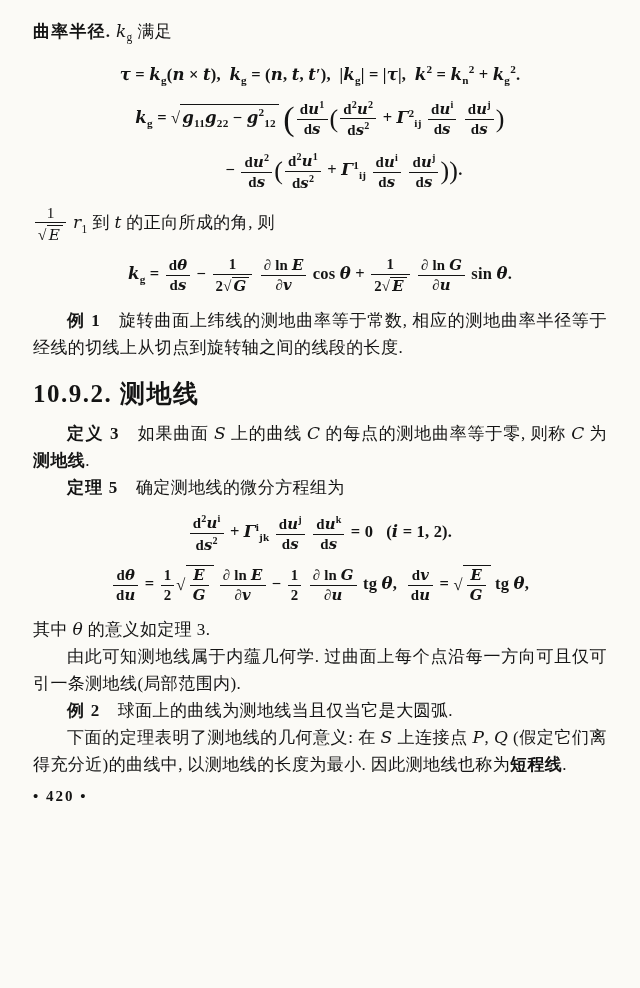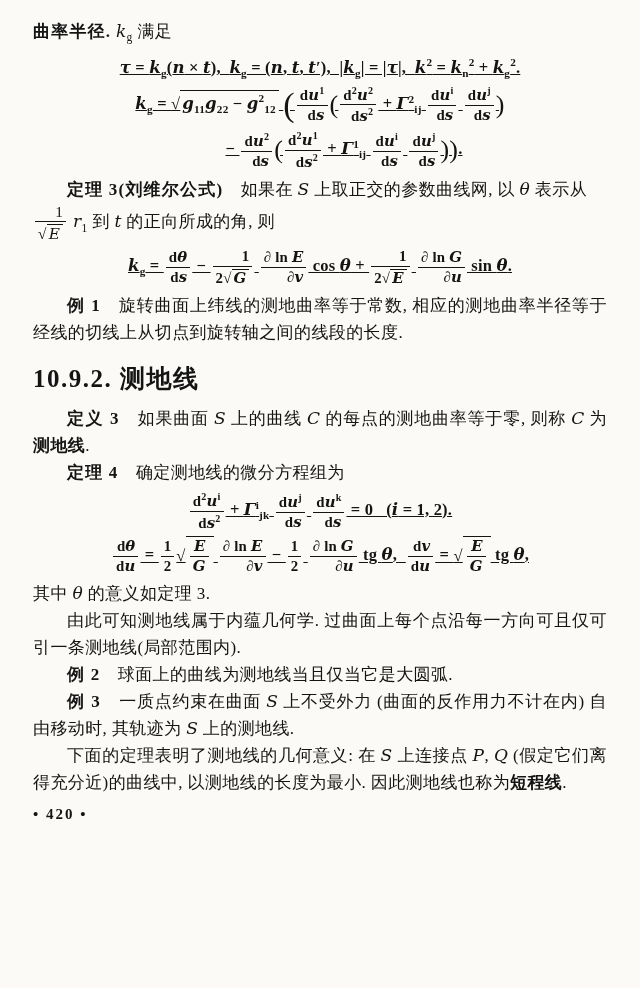--- a/index.html
+++ b/index.html
@@ -23,31 +23,30 @@
     line-height: 27px;
     text-align: justify;
     letter-spacing: 0.4px;
   }
   .indent { text-indent: 2em; }
   .lbl { font-weight: bold; letter-spacing: 1.2px; }
   .formula {
     text-align: center;
     font-size: 16.5px;
     font-weight: bold;
-    margin: 5px 0;
+    margin: 12px 0;
     line-height: 1.1;
     letter-spacing: 0.2px;
-    text-decoration: underline;
   }
   .formula i, p i { font-family: "DejaVu Serif", serif; }
   sup, sub { font-size: 68%; }
   .fr {
     display: inline-block;
     vertical-align: middle;
-    text-align: right;
+    text-align: center;
     margin: 0 2px;
     font-size: 0.9em;
     line-height: 1;
   }
   .fr .nu { display: block; border-bottom: 1.4px solid #141414; padding: 1px 3px 2px; }
   .fr .de { display: block; padding: 2px 3px 1px; }
   .rad { white-space: nowrap; }
   .ov { border-top: 1.4px solid #141414; display: inline-block; padding: 1px 3px 0 2px; }
   .bp { font-size: 34px; vertical-align: middle; line-height: 0; font-weight: normal; }
   .mp { font-size: 26px; vertical-align: middle; line-height: 0; font-weight: normal; }
@@ -72,45 +71,43 @@
 <div class="page">
 
   <p><span class="lbl">曲率半径.</span><span> <i>k</i><sub>g</sub> 满足</span></p>
 
   <p class="formula"><i>τ</i> = <i>k</i><sub>g</sub>(<i>n</i> × <i>t</i>), &nbsp;<i>k</i><sub>g</sub> = (<i>n</i>, <i>t</i>, <i>t</i>′), &nbsp;|<i>k</i><sub>g</sub>| = |<i>τ</i>|, &nbsp;<i>k</i><sup>2</sup> = <i>k</i><sub>n</sub><sup>2</sup> + <i>k</i><sub>g</sub><sup>2</sup>.</p>
 
 
   <p class="formula"><i>k</i><sub>g</sub> = <span class="rad">√<span class="ov"><i>g</i><sub>11</sub><i>g</i><sub>22</sub> − <i>g</i><sup>2</sup><sub>12</sub></span></span> <span class="bp">(</span><span class="fr"><span class="nu">d<i>u</i><sup>1</sup></span><span class="de">d<i>s</i></span></span><span class="mp">(</span><span class="fr"><span class="nu">d<sup>2</sup><i>u</i><sup>2</sup></span><span class="de">d<i>s</i><sup>2</sup></span></span> + <i>Γ</i><sup>2</sup><sub>ij</sub> <span class="fr"><span class="nu">d<i>u</i><sup>i</sup></span><span class="de">d<i>s</i></span></span> <span class="fr"><span class="nu">d<i>u</i><sup>j</sup></span><span class="de">d<i>s</i></span></span><span class="mp">)</span></p>
   <p class="formula shift">− <span class="fr"><span class="nu">d<i>u</i><sup>2</sup></span><span class="de">d<i>s</i></span></span><span class="mp">(</span><span class="fr"><span class="nu">d<sup>2</sup><i>u</i><sup>1</sup></span><span class="de">d<i>s</i><sup>2</sup></span></span> + <i>Γ</i><sup>1</sup><sub>ij</sub> <span class="fr"><span class="nu">d<i>u</i><sup>i</sup></span><span class="de">d<i>s</i></span></span> <span class="fr"><span class="nu">d<i>u</i><sup>j</sup></span><span class="de">d<i>s</i></span></span><span class="mp">))</span>.</p>
 
-  <p class="indent"><span class="lbl">定理 3(刘维尔公式)</span><span>　如果在 <i>S</i> 上取正交的参数曲线网, 以 <i>θ</i> 表示从</span></p>
   <p><span class="fr"><span class="nu">1</span><span class="de"><span class="rad">√<span class="ov"><i>E</i></span></span></span></span> <i>r</i><sub>1</sub> 到 <i>t</i> 的正向所成的角, 则</p>
 
   <p class="formula"><i>k</i><sub>g</sub> = <span class="fr"><span class="nu">d<i>θ</i></span><span class="de">d<i>s</i></span></span> − <span class="fr"><span class="nu">1</span><span class="de">2<span class="rad">√<span class="ov"><i>G</i></span></span></span></span> <span class="fr"><span class="nu">∂ ln <i>E</i></span><span class="de">∂<i>v</i></span></span> cos <i>θ</i> + <span class="fr"><span class="nu">1</span><span class="de">2<span class="rad">√<span class="ov"><i>E</i></span></span></span></span> <span class="fr"><span class="nu">∂ ln <i>G</i></span><span class="de">∂<i>u</i></span></span> sin <i>θ</i>.</p>
 
   <p class="indent"><span class="lbl">例 1</span><span>　旋转曲面上纬线的测地曲率等于常数, 相应的测地曲率半径等于经线的切线上从切点到旋转轴之间的线段的长度.</span></p>
 
   <div class="sec-heading">10.9.2. 测地线</div>
 
   <p class="indent"><span class="lbl">定义 3</span><span>　如果曲面 <i>S</i> 上的曲线 <i>C</i> 的每点的测地曲率等于零, 则称 <i>C</i> 为<b>测地线</b>.</span></p>
 
-  <p class="indent"><span class="lbl">定理 4</span><span>　确定测地线的微分方程组为</span></p>
+  <p class="indent"><span class="lbl">定理 5</span><span>　确定测地线的微分方程组为</span></p>
 
   <p class="formula"><span class="fr"><span class="nu">d<sup>2</sup><i>u</i><sup>i</sup></span><span class="de">d<i>s</i><sup>2</sup></span></span> + <i>Γ</i><sup>i</sup><sub>jk</sub> <span class="fr"><span class="nu">d<i>u</i><sup>j</sup></span><span class="de">d<i>s</i></span></span> <span class="fr"><span class="nu">d<i>u</i><sup>k</sup></span><span class="de">d<i>s</i></span></span> = 0 &nbsp; (<i>i</i> = 1, 2).</p>
 
 
   <p class="formula"><span class="fr"><span class="nu">d<i>θ</i></span><span class="de">d<i>u</i></span></span> = <span class="fr"><span class="nu">1</span><span class="de">2</span></span><span class="rad">√<span class="ov"><span class="fr"><span class="nu"><i>E</i></span><span class="de"><i>G</i></span></span></span></span> <span class="fr"><span class="nu">∂ ln <i>E</i></span><span class="de">∂<i>v</i></span></span> − <span class="fr"><span class="nu">1</span><span class="de">2</span></span> <span class="fr"><span class="nu">∂ ln <i>G</i></span><span class="de">∂<i>u</i></span></span> tg <i>θ</i>, &nbsp;<span class="fr"><span class="nu">d<i>v</i></span><span class="de">d<i>u</i></span></span> = <span class="rad">√<span class="ov"><span class="fr"><span class="nu"><i>E</i></span><span class="de"><i>G</i></span></span></span></span> tg <i>θ</i>,</p>
 
   <p>其中 <i>θ</i> 的意义如定理 3.</p>
 
   <p class="indent">由此可知测地线属于内蕴几何学. 过曲面上每个点沿每一方向可且仅可引一条测地线(局部范围内).</p>
 
 
   <p class="indent"><span class="lbl">例 2</span><span>　球面上的曲线为测地线当且仅当它是大圆弧.</span></p>
 
-  <p class="indent"><span class="lbl">例 3</span><span>　一质点约束在曲面 <i>S</i> 上不受外力 (曲面的反作用力不计在内) 自由移动时, 其轨迹为 <i>S</i> 上的测地线.</span></p>
 
   <p class="indent">下面的定理表明了测地线的几何意义: 在 <i>S</i> 上连接点 <i>P</i>, <i>Q</i> (假定它们离得充分近)的曲线中, 以测地线的长度为最小. 因此测地线也称为<b>短程线</b>.</p>
 
 
   <div class="pagenum">• 420 •</div>
 
 </div>
 
 </body></html>

